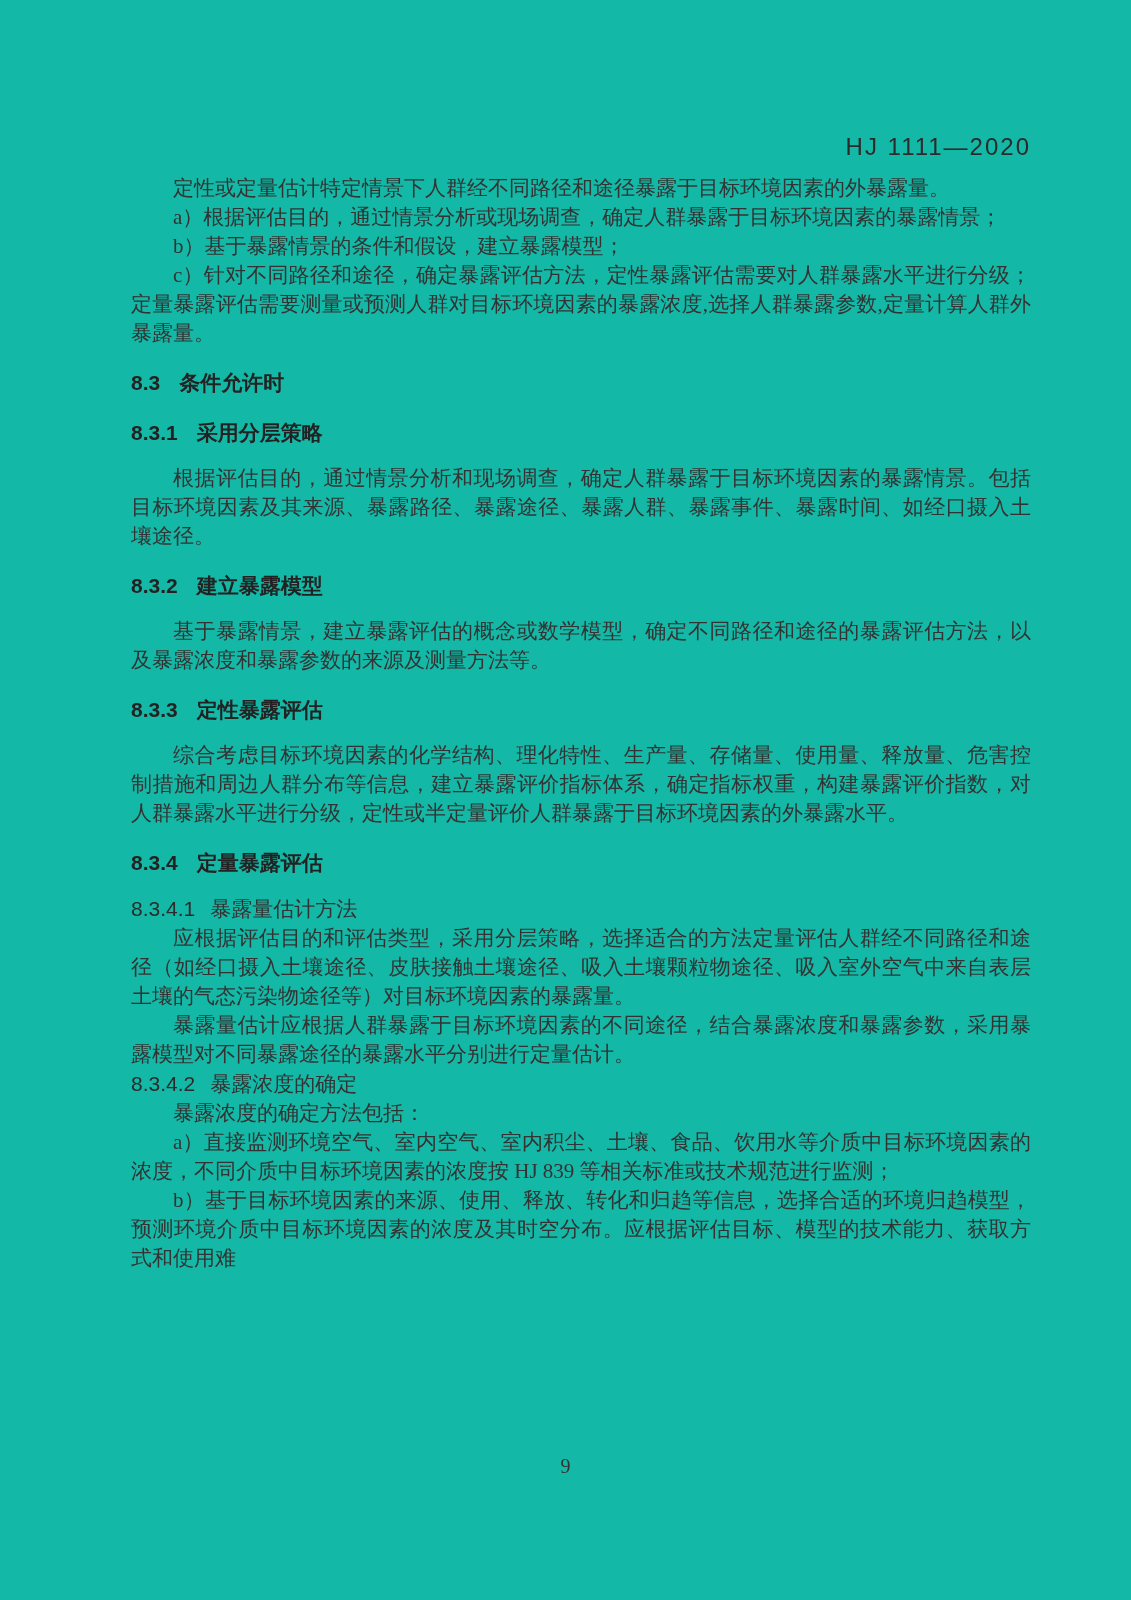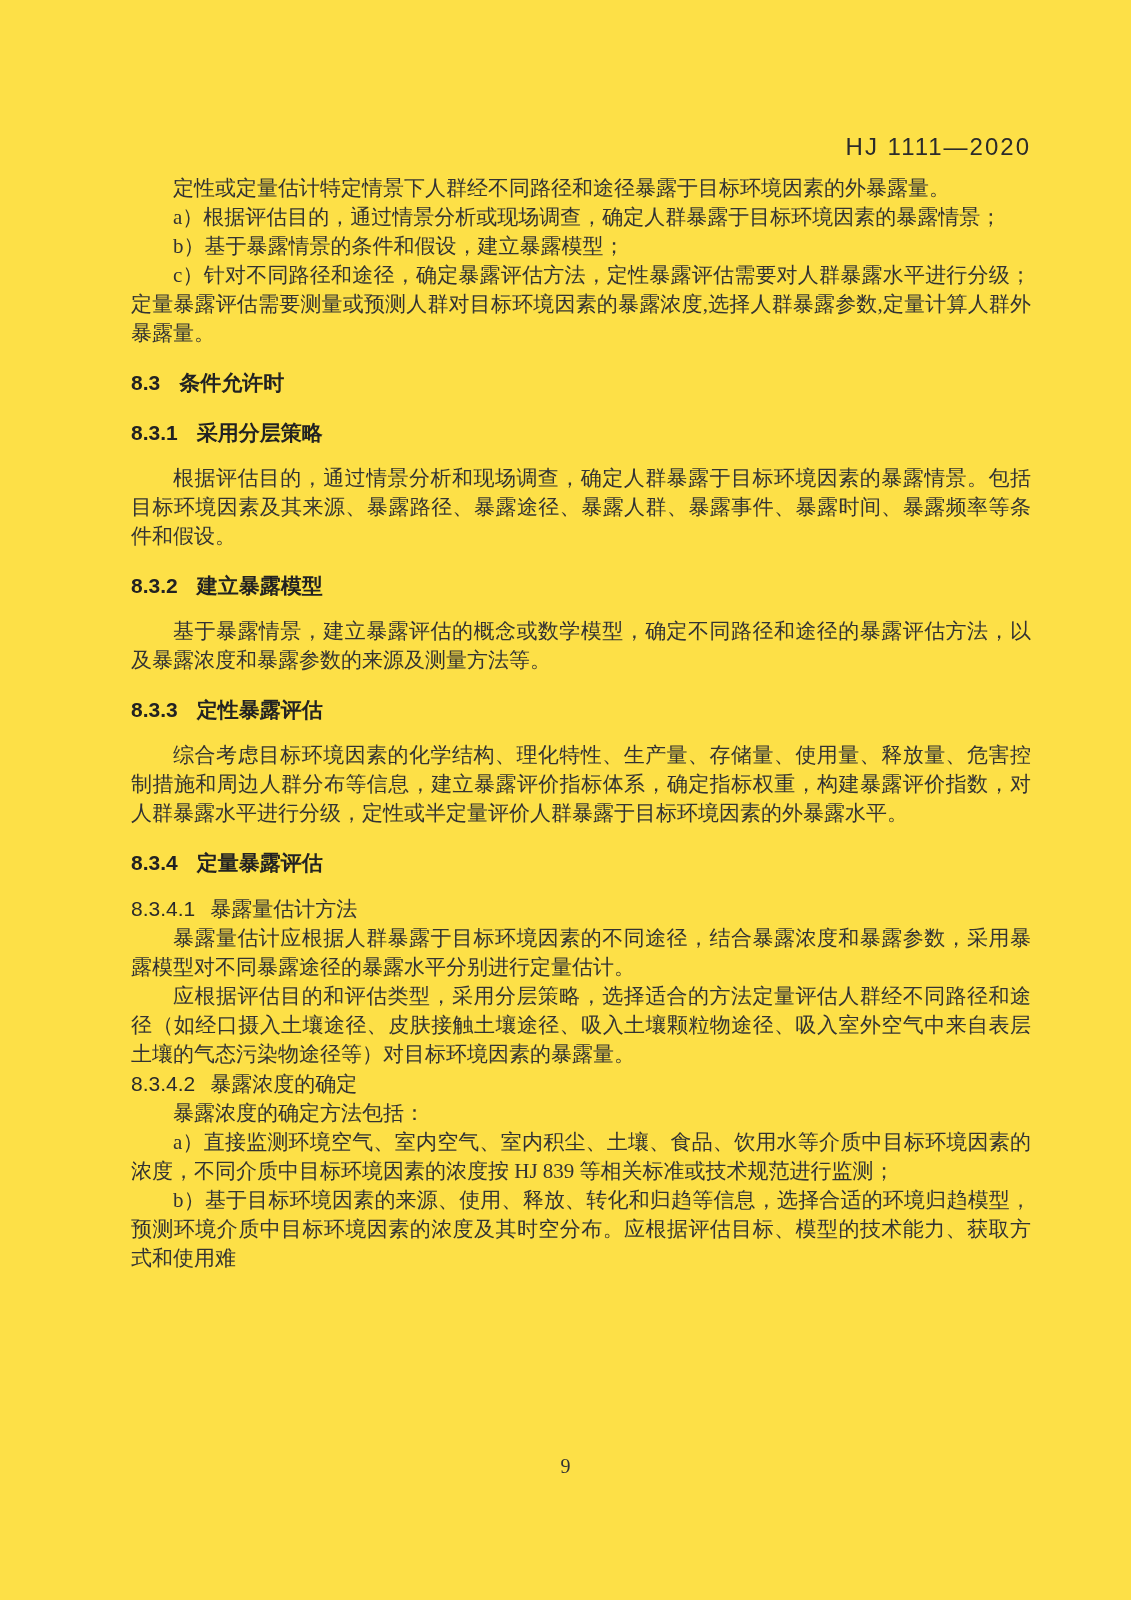--- a/index.html
+++ b/index.html
@@ -4,21 +4,21 @@
 <style>
   html, body {
     margin: 0;
     padding: 0;
     background: #ffffff;
   }
   .page {
     position: relative;
     width: 1131px;
     height: 1600px;
-    background: #fde047;
+    background: #14b8a6;
     box-sizing: border-box;
     padding: 134px 100px 0 131px;
     font-family: "Liberation Serif", "DejaVu Serif", serif;
     color: #333333;
     overflow: hidden;
   }
   .doc-header {
     text-align: right;
     font-family: "Liberation Sans", "DejaVu Sans", sans-serif;
     font-size: 24px;
@@ -84,29 +84,29 @@
 <div class="page">
   <div class="doc-header">HJ 1111—2020</div>
 
   <div class="content" id="content">
       <p class="body-p">定性或定量估计特定情景下人群经不同路径和途径暴露于目标环境因素的外暴露量。</p>
       <p class="body-p">a）根据评估目的，通过情景分析或现场调查，确定人群暴露于目标环境因素的暴露情景；</p>
       <p class="body-p">b）基于暴露情景的条件和假设，建立暴露模型；</p>
       <p class="body-p">c）针对不同路径和途径，确定暴露评估方法，定性暴露评估需要对人群暴露水平进行分级；定量暴露评估需要测量或预测人群对目标环境因素的暴露浓度,选择人群暴露参数,定量计算人群外暴露量。</p>
       <div class="heading h2"><span class="hnum">8.3</span><span class="htitle">条件允许时</span></div>
       <div class="heading h3"><span class="hnum">8.3.1</span><span class="htitle">采用分层策略</span></div>
-      <p class="body-p">根据评估目的，通过情景分析和现场调查，确定人群暴露于目标环境因素的暴露情景。包括目标环境因素及其来源、暴露路径、暴露途径、暴露人群、暴露事件、暴露时间、暴露频率等条件和假设。</p>
+      <p class="body-p">根据评估目的，通过情景分析和现场调查，确定人群暴露于目标环境因素的暴露情景。包括目标环境因素及其来源、暴露路径、暴露途径、暴露人群、暴露事件、暴露时间、如经口摄入土壤途径。</p>
       <div class="heading h3"><span class="hnum">8.3.2</span><span class="htitle">建立暴露模型</span></div>
       <p class="body-p">基于暴露情景，建立暴露评估的概念或数学模型，确定不同路径和途径的暴露评估方法，以及暴露浓度和暴露参数的来源及测量方法等。</p>
       <div class="heading h3"><span class="hnum">8.3.3</span><span class="htitle">定性暴露评估</span></div>
       <p class="body-p">综合考虑目标环境因素的化学结构、理化特性、生产量、存储量、使用量、释放量、危害控制措施和周边人群分布等信息，建立暴露评价指标体系，确定指标权重，构建暴露评价指数，对人群暴露水平进行分级，定性或半定量评价人群暴露于目标环境因素的外暴露水平。</p>
       <div class="heading h3"><span class="hnum">8.3.4</span><span class="htitle">定量暴露评估</span></div>
       <div class="heading h4"><span class="hnum">8.3.4.1</span><span class="htitle">暴露量估计方法</span></div>
+      <p class="body-p">应根据评估目的和评估类型，采用分层策略，选择适合的方法定量评估人群经不同路径和途径（如经口摄入土壤途径、皮肤接触土壤途径、吸入土壤颗粒物途径、吸入室外空气中来自表层土壤的气态污染物途径等）对目标环境因素的暴露量。</p>
       <p class="body-p">暴露量估计应根据人群暴露于目标环境因素的不同途径，结合暴露浓度和暴露参数，采用暴露模型对不同暴露途径的暴露水平分别进行定量估计。</p>
-      <p class="body-p">应根据评估目的和评估类型，采用分层策略，选择适合的方法定量评估人群经不同路径和途径（如经口摄入土壤途径、皮肤接触土壤途径、吸入土壤颗粒物途径、吸入室外空气中来自表层土壤的气态污染物途径等）对目标环境因素的暴露量。</p>
       <div class="heading h4"><span class="hnum">8.3.4.2</span><span class="htitle">暴露浓度的确定</span></div>
       <p class="body-p">暴露浓度的确定方法包括：</p>
       <p class="body-p">a）直接监测环境空气、室内空气、室内积尘、土壤、食品、饮用水等介质中目标环境因素的浓度，不同介质中目标环境因素的浓度按 HJ 839 等相关标准或技术规范进行监测；</p>
       <p class="body-p">b）基于目标环境因素的来源、使用、释放、转化和归趋等信息，选择合适的环境归趋模型，预测环境介质中目标环境因素的浓度及其时空分布。应根据评估目标、模型的技术能力、获取方式和使用难</p>
     </div>
 
   <div class="page-number">9</div>
 </div>
 
 </body></html>

